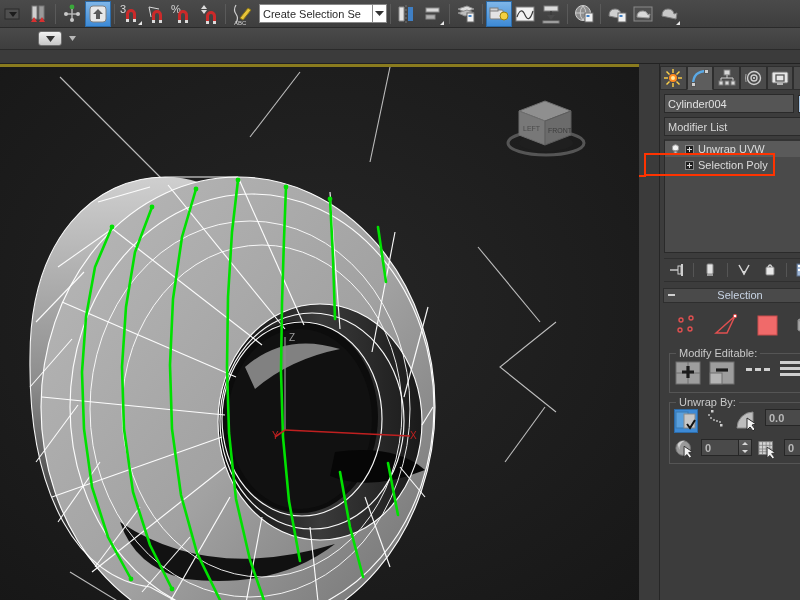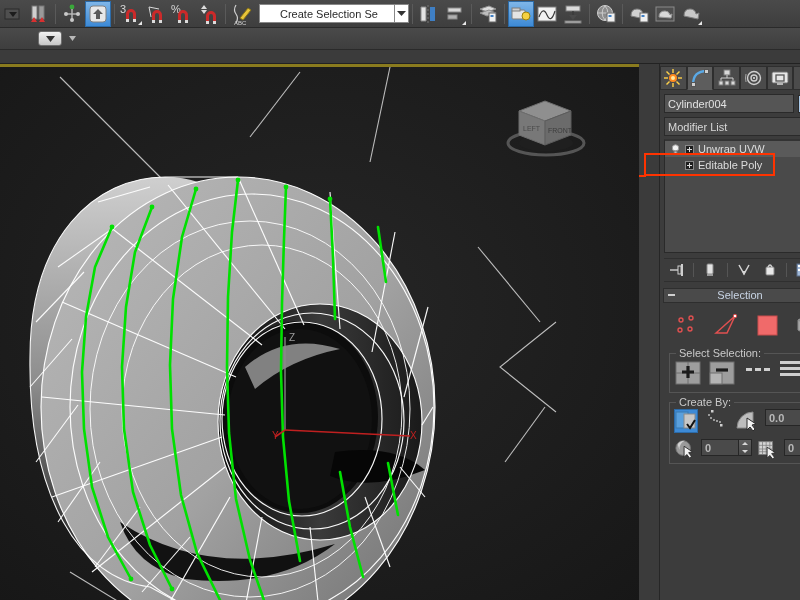--- a/index.html
+++ b/index.html
@@ -34,23 +34,23 @@
   .tb-btn.active {
     background:linear-gradient(#7fb6e8,#3d8ad6);
     border:1px solid #2c6ba8;
   }
   .tb-sep { width:1px; height:20px; background:#2b2b2b;
             border-right:1px solid #5a5a5a; margin:0 3px; flex:0 0 auto; }
   .tb-btn .corner { position:absolute; right:1px; bottom:1px;
      width:0;height:0;border-left:4px solid transparent;border-bottom:4px solid #e8e8e8; }
 
   .selset {
-    width:136px; height:19px; margin-left:4px;
+    width:114px; height:19px; margin-left:4px;
     background:#fff; color:#2a2a2a; font-size:11px;
-    display:flex; align-items:center; padding-left:20px;
+    display:flex; align-items:center; padding-left:3px;
     border:1px solid #888; overflow:hidden; white-space:nowrap;
     flex:0 0 auto;
   }
   .dd-arrow { width:14px;height:19px;display:flex;align-items:center;justify-content:center;
               background:#fff;border:1px solid #888;border-left:none;flex:0 0 auto; }
 
   .sub-dd { margin-left:38px; width:24px; height:15px;
      background:linear-gradient(#f2f2f2,#c6c6c6); border:1px solid #6d6d6d;
      border-radius:3px; display:flex; align-items:center; justify-content:center; }
   .sub-dd2 { margin-left:5px; width:10px;height:14px;display:flex;align-items:center;justify-content:center;}
@@ -593,21 +593,21 @@
             <circle cx="5.5" cy="4" r="3.2" fill="#f2f2f2" stroke="#9a9a9a"></circle>
             <rect x="4" y="7" width="3" height="3" fill="#bdbdbd" stroke="#777"></rect>
           </svg>
         </span>
         <span class="plusbox"></span>
         <span>Unwrap UVW</span>
       </div>
       <div class="stack-item">
         <span style="width:11px;flex:0 0 auto;"></span>
         <span class="plusbox"></span>
-        <span>Editable Poly</span>
+        <span>Selection Poly</span>
       </div>
     </div>
 
     <div id="stacktools">
       <div class="stbtn">
         <svg width="16" height="16" viewBox="0 0 16 16">
           <line x1="1" y1="8" x2="9" y2="8" stroke="#cfcfcf" stroke-width="1.4"></line>
           <rect x="9" y="4" width="3" height="8" fill="#3a3a3a" stroke="#cfcfcf"></rect>
           <rect x="12" y="2" width="2" height="12" fill="#cfcfcf"></rect>
         </svg>
@@ -681,21 +681,21 @@
             <svg width="30" height="26" viewBox="0 0 30 26">
               <polygon points="5,8 14,3 24,8 14,13" fill="#cfcfcf" stroke="#8a8a8a"></polygon>
               <polygon points="5,8 14,13 14,23 5,18" fill="#a8a8a8" stroke="#8a8a8a"></polygon>
               <polygon points="24,8 14,13 14,23 24,18" fill="#909090" stroke="#8a8a8a"></polygon>
               <rect x="16" y="15" width="9" height="8" fill="#d8d8d8" stroke="#7a7a7a"></rect>
             </svg>
           </span>
         </div>
 
         <div class="fieldset">
-          <span class="legend">Select Selection:</span>
+          <span class="legend">Modify Editable:</span>
           <div class="row" style="gap:4px;">
             <span>
               <svg width="30" height="26" viewBox="0 0 30 26">
                 <rect x="2" y="2" width="24" height="22" fill="#9d9d9d" stroke="#6e6e6e"></rect>
                 <line x1="14" y1="2" x2="14" y2="24" stroke="#6e6e6e"></line>
                 <line x1="2" y1="13" x2="26" y2="13" stroke="#6e6e6e"></line>
                 <path d="M14,6 v12 M8,12 h12" stroke="#1c1c1c" stroke-width="3.2"></path>
               </svg>
             </span>
             <span>
@@ -718,21 +718,21 @@
                   <rect x="0" y="1" width="24" height="3" fill="#cfcfcf"></rect>
                   <rect x="0" y="7" width="24" height="3" fill="#cfcfcf"></rect>
                   <rect x="0" y="13" width="24" height="3" fill="#cfcfcf"></rect>
                 </svg>
               </span>
             </span>
           </div>
         </div>
 
         <div class="fieldset">
-          <span class="legend">Create By:</span>
+          <span class="legend">Unwrap By:</span>
 
           <div class="row" style="gap:5px;">
             <span class="iconbtn on">
               <svg width="22" height="20" viewBox="0 0 22 20">
                 <rect x="1" y="1" width="12" height="16" fill="#5aa0dd" stroke="#3b79ad"></rect>
                 <rect x="9" y="3" width="11" height="14" fill="#c7c7c7" stroke="#8a8a8a"></rect>
                 <path d="M12,13 l3,4 l5,-8" stroke="#111" stroke-width="2" fill="none"></path>
               </svg>
             </span>
             <span>

